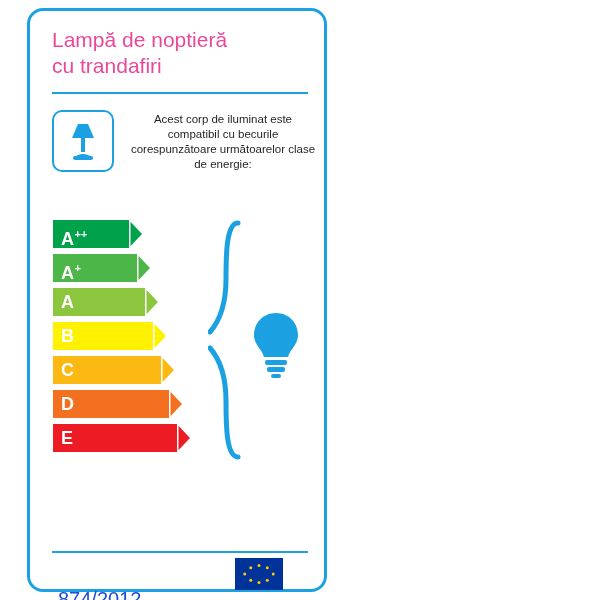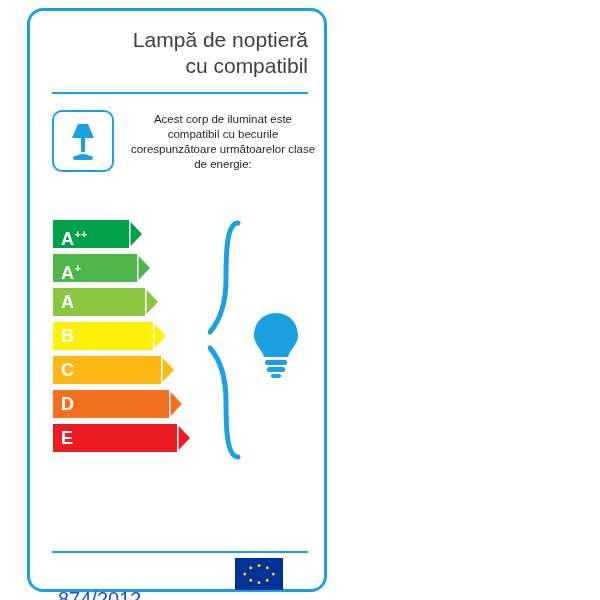--- a/index.html
+++ b/index.html
@@ -29,23 +29,22 @@
   
   #title-block {
     position: absolute;
     left: 22px;
     top: 16px;
     width: 256px;
   }
   .title-line {
     font-size: 21px;
     line-height: 26px;
-    color: #404040;
+    color: #ec4899;
     white-space: nowrap;
-    text-align: right;
   }
   #title-rule {
     position: absolute;
     left: 22px;
     top: 81px;
     width: 256px;
     height: 2px;
     background: #1ba1e2;
   }
 
@@ -168,21 +167,21 @@
     background: #003399;
   }
 </style>
 </head>
 <body>
 
 <div id="label-card">
 
   <div id="title-block">
     <div class="title-line">Lampă de noptieră</div>
-    <div class="title-line">cu compatibil</div>
+    <div class="title-line">cu trandafiri</div>
   </div>
 
   <div id="title-rule"></div>
 
   <div id="info-row">
     <div id="lamp-icon-box">
       <span>
         <svg width="58" height="58" viewBox="0 0 58 58" aria-hidden="true">
           <path d="M18 26 L24 12 L34 12 L40 26 Z" fill="#1ba1e2"></path>
           <rect x="27" y="26" width="4" height="14" fill="#1ba1e2"></rect>

